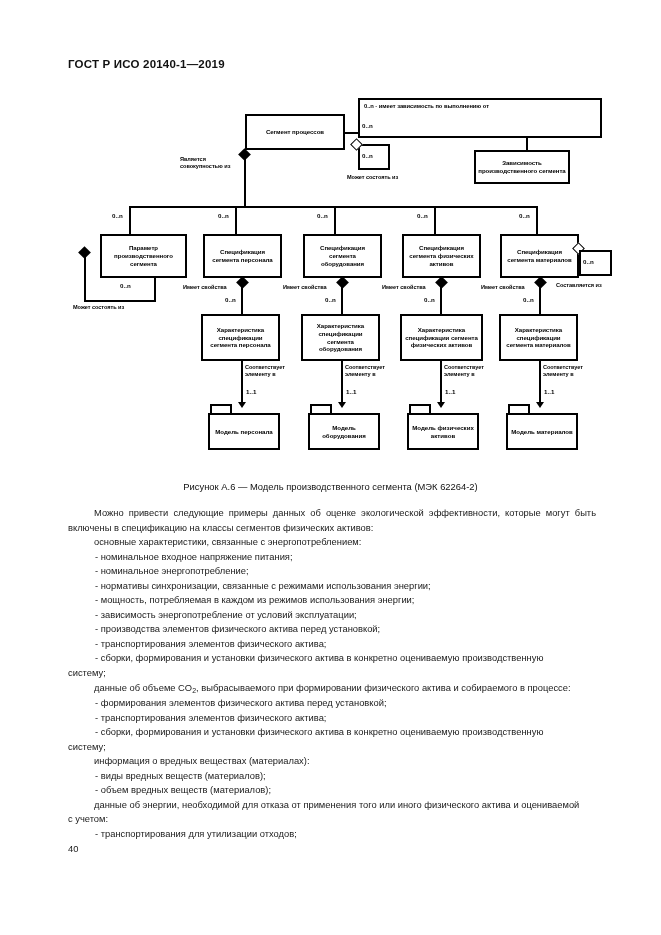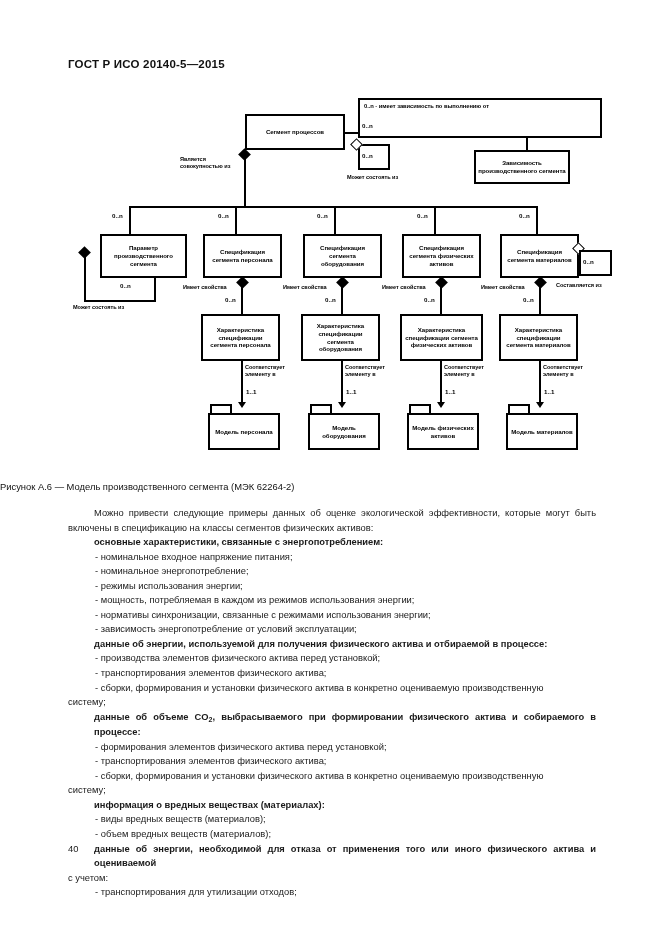--- a/index.html
+++ b/index.html
@@ -101,54 +101,54 @@
     left: 2px; top: 0;
     width: 22px; height: 11px;
     border: 2px solid #000;
     background: #fff;
   }
 
   .caption {
     position: absolute;
     left: 0; top: 481px;
     width: 661px;
-    text-align: left;
+    text-align: center;
     font-size: 9.4px;
     color: #111;
   }
 
   
   .content {
     position: absolute;
     left: 68px; top: 506px;
     width: 528px;
     font-size: 9.35px;
     line-height: 14.55px;
     color: #1a1a1a;
   }
   .content p { margin: 0; text-align: justify; }
   .p-ind { text-indent: 26px; }
-  .p-sub { padding-left: 26px; font-weight: bold; }
+  .p-sub { padding-left: 26px; }
   .p-das { padding-left: 38px; text-indent: -11px; }
   .p-flat { text-indent: 0; }
   sub { font-size: 7px; vertical-align: baseline; position: relative; top: 2px; }
 
   .pageno {
     position: absolute;
     left: 68px; top: 843px;
     font-size: 9.4px;
     color: #1a1a1a;
   }
 </style>
 </head>
 <body>
 
 <div class="page">
 
-  <div class="doc-header">ГОСТ Р ИСО 20140-5—2015</div>
+  <div class="doc-header">ГОСТ Р ИСО 20140-1—2019</div>
 
   <div class="diagram">
 
     <div class="nodebox" style="left:358px; top:6px; width:244px; height:40px; align-items:flex-start; justify-content:flex-start; font-size:5.8px; padding:3px 0 0 4px;">
       <span style="text-align:left;">0..n - имеет зависимость по выполнению от</span>
     </div>
 
     <div class="nodebox" style="left:245px; top:22px; width:100px; height:36px;">
       <span>Сегмент процессов</span>
     </div>
@@ -294,26 +294,24 @@
 
   <div class="caption">Рисунок А.6 — Модель производственного сегмента (МЭК 62264-2)</div>
 
   <div class="content">
 
     <p class="p-ind">Можно привести следующие примеры данных об оценке экологической эффективности, которые могут быть включены в спецификацию на классы сегментов физических активов:</p>
 
     <p class="p-sub p-flat">основные характеристики, связанные с энергопотреблением:</p>
     <p class="p-das">- номинальное входное напряжение питания;</p>
     <p class="p-das">- номинальное энергопотребление;</p>
-    <p class="p-das">- режимы использования энергии;</p>
+    <p class="p-das">- нормативы синхронизации, связанные с режимами использования энергии;</p>
     <p class="p-das">- мощность, потребляемая в каждом из режимов использования энергии;</p>
-    <p class="p-das">- нормативы синхронизации, связанные с режимами использования энергии;</p>
     <p class="p-das">- зависимость энергопотребление от условий эксплуатации;</p>
 
-    <p class="p-sub p-flat">данные об энергии, используемой для получения физического актива и отбираемой в процессе:</p>
     <p class="p-das">- производства элементов физического актива перед установкой;</p>
     <p class="p-das">- транспортирования элементов физического актива;</p>
     <p class="p-das" style="text-align:justify;">- сборки, формирования и установки физического актива в конкретно оцениваемую производственную</p>
     <p>систему;</p>
 
     <p class="p-sub p-flat">
       <span>данные об объеме CO</span><sub>2</sub><span>, выбрасываемого при формировании физического актива и собираемого в процессе:</span>
     </p>
     <p class="p-das">- формирования элементов физического актива перед установкой;</p>
     <p class="p-das">- транспортирования элементов физического актива;</p>

